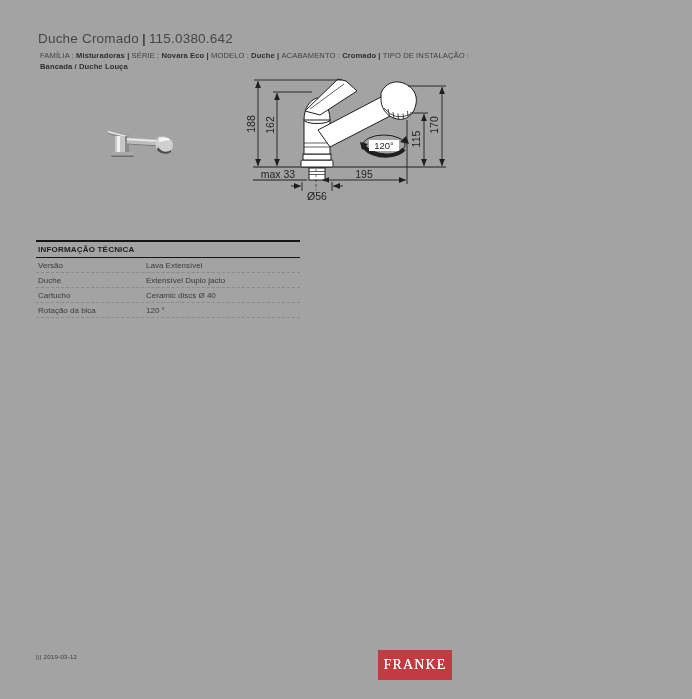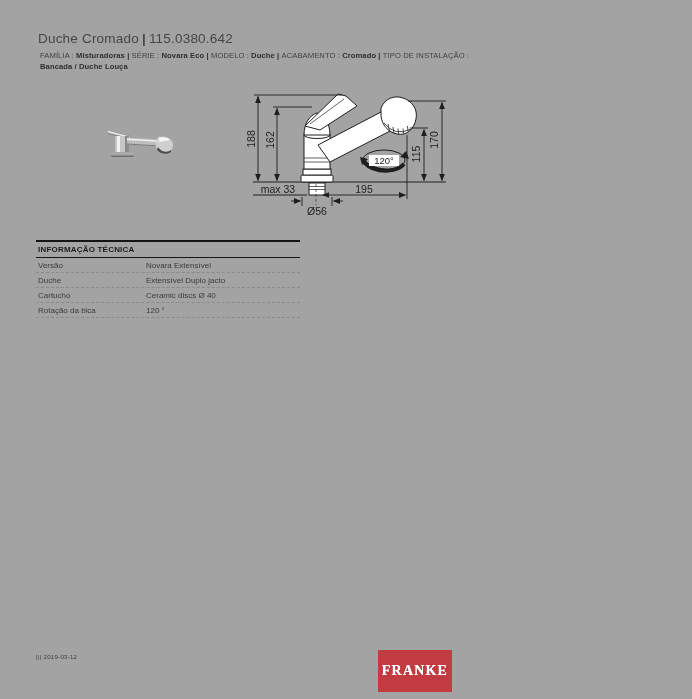--- a/index.html
+++ b/index.html
@@ -10,36 +10,36 @@
   .title{position:absolute;left:38px;top:31px;font-size:13.5px;font-weight:normal;
          color:#464646;margin:0;letter-spacing:.2px;}
   .title .sep{font-weight:bold;padding:0 3px;}
   .meta{position:absolute;left:40px;top:51px;width:610px;margin:0;
         font-size:7.6px;line-height:10.5px;color:#3f3f3f;letter-spacing:.1px;}
   .meta b{font-weight:bold;color:#2e2e2e;}
   .meta .msep{color:#2e2e2e;font-weight:bold;}
 
   
   .photo{position:absolute;left:103px;top:121px;width:75px;height:45px;}
-  .drawing{position:absolute;left:245px;top:84px;width:215px;height:140px;}
+  .drawing{position:absolute;left:245px;top:69px;width:215px;height:140px;}
   .drawing text{font-family:"Liberation Sans",sans-serif;fill:#1e1e1e;}
 
   
   .techtable{position:absolute;left:36px;top:234px;width:264px;font-size:8px;color:#3a3a3a;margin-top:6px;}
   .thead{border-top:2px solid #151515;border-bottom:1.5px solid #151515;
          font-weight:bold;font-size:8px;padding:3px 2px;color:#1c1c1c;letter-spacing:.2px;}
   .trow{display:flex;border-bottom:1px dashed #8a8a8a;padding:2.5px 2px;}
   .tlabel{width:108px;flex:0 0 108px;}
   .tvalue{flex:1;}
 
   
   .footer-date{position:absolute;left:36px;top:654px;font-size:6px;color:#3a3a3a;letter-spacing:.3px;}
-  .logo{position:absolute;left:378px;top:650px;width:74px;height:42px;
+  .logo{position:absolute;left:378px;top:650px;width:74px;height:30px;
         display:flex;align-items:center;justify-content:center;
-        font-family:"Liberation Serif",serif;font-weight:bold;font-size:14px;
+        font-family:"Liberation Serif",serif;font-weight:normal;font-size:14px;
         color:#ffffff;letter-spacing:1.2px;text-shadow:0 0 .4px #fff;}
 </style>
 </head>
 <body>
 
 <div class="page">
 
   <h1 class="title">
     <span>Duche Cromado</span><span class="sep">|</span><span>115.0380.642</span>
   </h1>
@@ -143,21 +143,21 @@
       <text x="364" y="193.5" font-size="10.5" text-anchor="middle">195</text>
       <text x="317" y="216" font-size="10.5" text-anchor="middle">Ø56</text>
     </svg>
   </div>
 
   <section class="techtable">
     <div class="thead">INFORMAÇÃO TÉCNICA</div>
     <div id="trows">
         <div class="trow">
           <div class="tlabel">Versão</div>
-          <div class="tvalue">Novara Extensível</div>
+          <div class="tvalue">Lava Extensível</div>
         </div>
         <div class="trow">
           <div class="tlabel">Duche</div>
           <div class="tvalue">Extensível Duplo jacto</div>
         </div>
         <div class="trow">
           <div class="tlabel">Cartucho</div>
           <div class="tvalue">Ceramic discs Ø 40</div>
         </div>
         <div class="trow">

